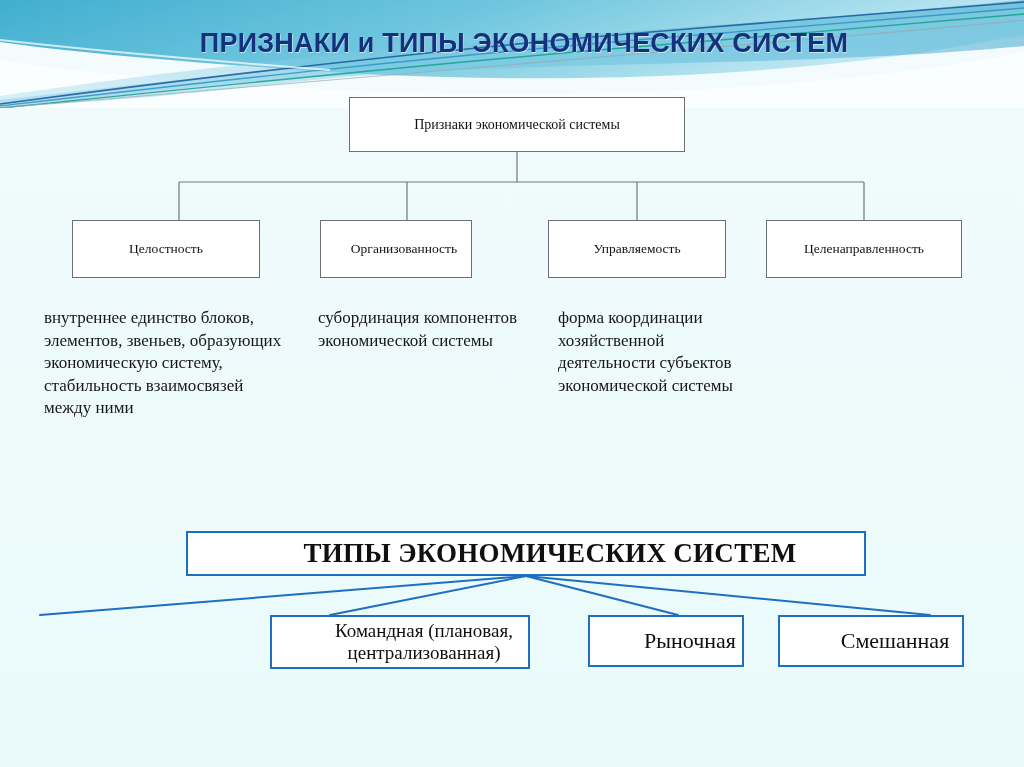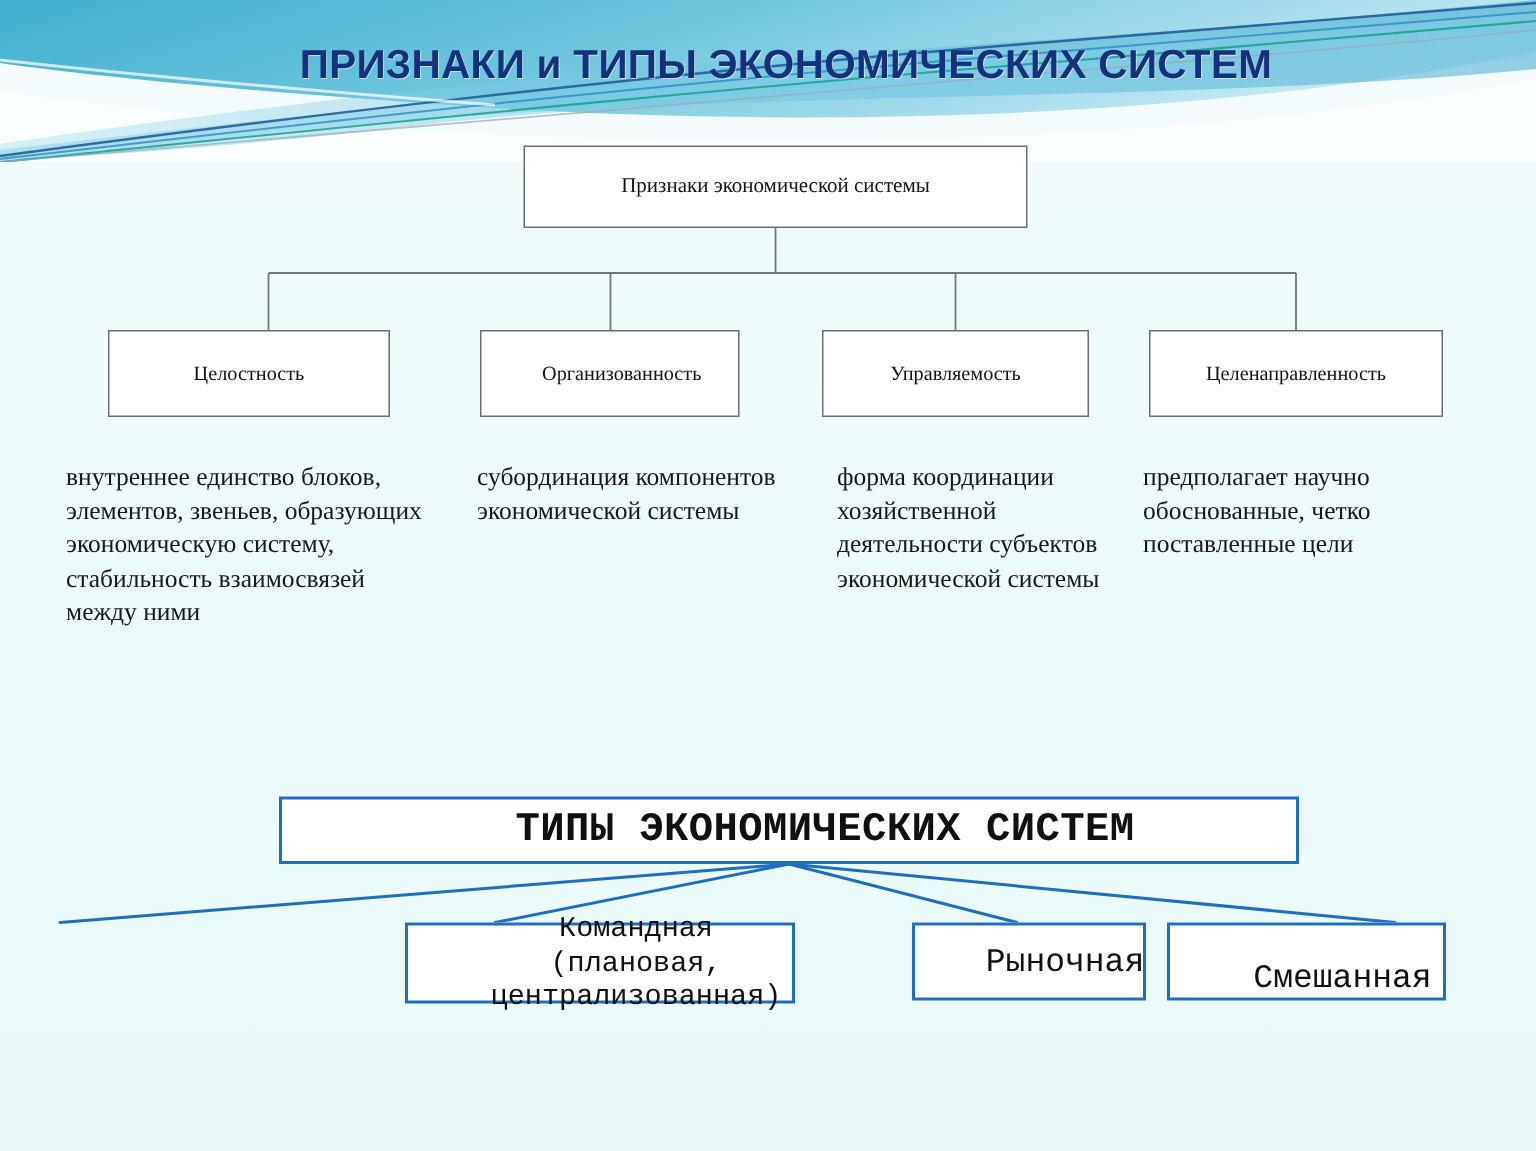--- a/index.html
+++ b/index.html
@@ -67,21 +67,21 @@
     justify-content: center;
     text-align: center;
     font-family: Liberation Serif, serif;
     font-size: 13.5px;
     color: #121212;
     z-index: 4;
   }
   #box-root { left: 349px; top: 97px; width: 336px; height: 55px; font-size: 14px; }
 
   #box-l1 { left: 72px;  top: 220px; width: 188px; height: 58px; }
-  #box-l2 { left: 320px; top: 220px; width: 173px; height: 58px; padding-left: 16px; }
+  #box-l2 { left: 320px; top: 220px; width: 152px; height: 58px; padding-left: 16px; }
   #box-l3 { left: 548px; top: 220px; width: 178px; height: 58px; }
   #box-l4 { left: 766px; top: 220px; width: 196px; height: 58px; }
 
   
   .desc {
     position: absolute;
     font-family: "Liberation Serif", serif;
     font-size: 17px;
     line-height: 1.33;
     color: #171717;
@@ -96,33 +96,33 @@
   
   .bbox {
     position: absolute;
     box-sizing: border-box;
     background: #ffffff;
     border: 2px solid #1f6fc0;
     display: flex;
     align-items: center;
     justify-content: center;
     text-align: center;
-    font-family: Liberation Mono, monospace;
+    font-family: Liberation Serif, serif;
     color: #101010;
     z-index: 4;
     padding-left: 48px;
   }
   #box-types {
     left: 186px; top: 531px; width: 680px; height: 45px;
     font-size: 27px; font-weight: bold; letter-spacing: 0.3px;
   }
   #type-1 { left: 28px;  top: 615px; width: 228px; height: 52px; font-size: 22px; }
   #type-2 { left: 270px; top: 615px; width: 260px; height: 54px; font-size: 19px; line-height: 1.18; }
-  #type-3 { left: 588px; top: 615px; width: 156px; height: 52px; font-size: 22px; margin-left: 20px; }
-  #type-4 { left: 778px; top: 615px; width: 186px; height: 52px; font-size: 22px; align-items: flex-end; }
+  #type-3 { left: 588px; top: 615px; width: 156px; height: 52px; font-size: 22px; }
+  #type-4 { left: 778px; top: 615px; width: 186px; height: 52px; font-size: 22px; }
 </style>
 </head>
 <body>
 
 <div id="slide">
 
   <div id="header-art">
     <svg width="1024" height="108" viewBox="0 0 1024 108" xmlns="http://www.w3.org/2000/svg">
       <defs>
         <linearGradient id="gTop" x1="0" y1="0" x2="1" y2="0.35">
@@ -198,21 +198,20 @@
   <div class="gbox" id="box-l3">
     <span>Управляемость</span>
   </div>
   <div class="gbox" id="box-l4">
     <span>Целенаправленность</span>
   </div>
 
   <div class="desc" id="desc-1">внутреннее единство блоков, элементов, звеньев, образующих экономическую систему, стабильность взаимосвязей между ними</div>
   <div class="desc" id="desc-2">субординация компонентов экономической системы</div>
   <div class="desc" id="desc-3">форма координации хозяйственной деятельности субъектов экономической системы</div>
-  <div class="desc" id="desc-4">предполагает научно обоснованные, четко поставленные цели</div>
 
   <div class="bbox" id="box-types">
     <span>ТИПЫ ЭКОНОМИЧЕСКИХ СИСТЕМ</span>
   </div>
 
   <div class="bbox" id="type-2">
     <span>Командная (плановая, централизованная)</span>
   </div>
   <div class="bbox" id="type-3">
     <span>Рыночная</span>

